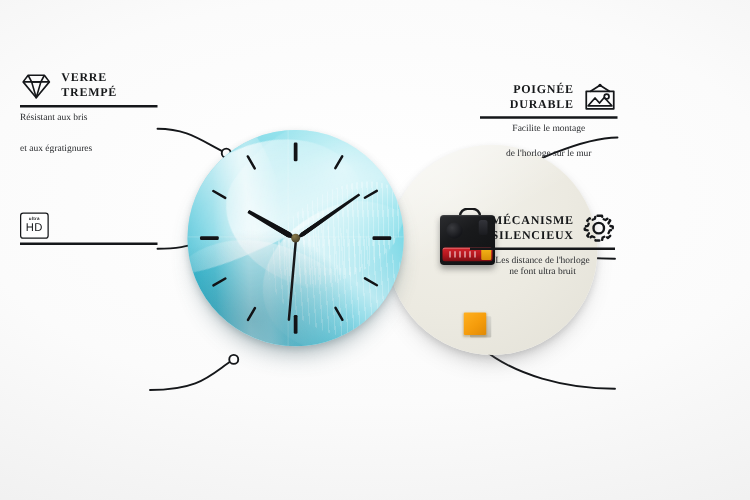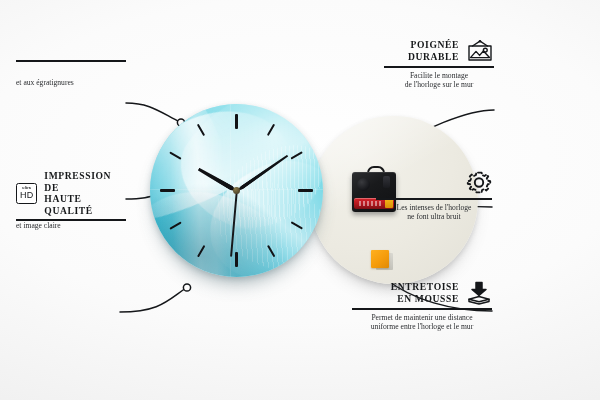--- a/index.html
+++ b/index.html
@@ -242,87 +242,83 @@
       <div class="tick" style="transform:rotate(330deg)"></div>
     </div>
 
     <div class="hand hand-h" style="transform:rotate(-60deg)"></div>
     <div class="hand hand-m" style="transform:rotate(55deg)"></div>
     <div class="hand hand-s" style="transform:rotate(185deg)"></div>
     <div class="hand-cap"></div>
   </div>
 
   <div class="callout" style="left:16px;top:57px;width:110px;">
+    <div class="c-head">
+      <svg class="icon" width="26" height="24" viewBox="0 0 26 24">
+        <g fill="none" stroke="#15171a" stroke-width="1.3" stroke-linejoin="round">
+          <path d="M2.5 8.5 L6.5 3.2 H19.5 L23.5 8.5 L13 21.2 Z"></path>
+          <path d="M2.5 8.5 H23.5"></path>
+          <path d="M6.5 3.2 L9.3 8.5 L13 21.2 L16.7 8.5 L19.5 3.2"></path>
+          <path d="M9.3 8.5 H16.7"></path>
+        </g>
+      </svg>
+      <div>
+        <div class="c-title">VERRE</div>
+        <div class="c-title">TREMPÉ</div>
+      </div>
+    </div>
     <div class="c-rule" style="width:110px;"></div>
+    <div class="c-desc">Résistant aux bris</div>
     <div class="c-desc" style="margin-top:16px">et aux égratignures</div>
   </div>
 
   <div class="callout" style="left:16px;top:170px;width:110px;">
     <div class="c-head">
       <div class="hd-badge">
         <span class="hd-ultra">ultra</span>
         <span class="hd-hd">HD</span>
       </div>
-      <div>
-        <div class="c-title">IMPRESSION DE</div>
-        <div class="c-title">HAUTE QUALITÉ</div>
-      </div>
     </div>
     <div class="c-rule" style="width:110px;"></div>
-    <div class="c-desc" style="margin-top:0">et image claire</div>
-  </div>
-
-
-  <div class="callout" style="left:384px;top:39px;width:110px;">
+  </div>
+
+
+  <div class="callout" style="left:384px;top:66px;width:110px;">
     <div class="c-head right">
       <div style="text-align:right">
         <div class="c-title">POIGNÉE</div>
         <div class="c-title">DURABLE</div>
       </div>
       <svg class="icon" width="28" height="24" viewBox="0 0 28 24">
         <g fill="none" stroke="#15171a" stroke-width="1.4" stroke-linejoin="round" stroke-linecap="round">
           <path d="M3 7 H25 V21 H3 Z"></path>
           <path d="M14 2.2 L6.5 7 M14 2.2 L21.5 7"></path>
           <circle cx="14" cy="2.2" r="1.3" fill="#15171a" stroke="none"></circle>
           <path d="M4.5 18.6 L10 12.4 L13.6 16.4 L17.4 12 L23.5 18.6 Z" fill="none"></path>
           <circle cx="19.3" cy="11.1" r="1.9"></circle>
         </g>
       </svg>
     </div>
     <div class="c-rule" style="width:110px;"></div>
     <div class="c-desc right">Facilite le montage</div>
-    <div class="c-desc right" style="margin-top:0">de l'horloge sur le mur</div>
+    <div class="c-desc right" style="margin-top:11px">de l'horloge sur le mur</div>
   </div>
 
   <div class="callout" style="left:376px;top:170px;width:116px;">
     <div class="c-head right">
+      <div style="text-align:right">
+        <div class="c-title">MÉCANISME</div>
+        <div class="c-title">SILENCIEUX</div>
+      </div>
       <svg class="icon" width="26" height="25" viewBox="0 0 26 25">
         <g fill="none" stroke="#15171a" stroke-width="1.9" stroke-linecap="round" stroke-linejoin="round">
           <path d="M13 2.6 l2.6 0 0.5 2.4 2.3 1.0 2.0-1.4 1.8 1.8 -1.4 2.0 1.0 2.3 2.4 0.5 0 2.6 -2.4 0.5 -1.0 2.3 1.4 2.0 -1.8 1.8 -2.0-1.4 -2.3 1.0 -0.5 2.4 -2.6 0 -2.6 0 -0.5-2.4 -2.3-1.0 -2.0 1.4 -1.8-1.8 1.4-2.0 -1.0-2.3 -2.4-0.5 0-2.6 2.4-0.5 1.0-2.3 -1.4-2.0 1.8-1.8 2.0 1.4 2.3-1.0 0.5-2.4 2.6 0 Z" stroke-dasharray="3.4 2.6"></path>
           <circle cx="13" cy="12.5" r="4.2"></circle>
         </g>
       </svg>
     </div>
     <div class="c-rule" style="width:116px;"></div>
-    <div class="c-desc right">Les intenses de l'horloge</div>
+    <div class="c-desc right">Les distance de l'horloge</div>
     <div class="c-desc right" style="margin-top:0">ne font ultra bruit</div>
   </div>
 
-  <div class="callout" style="left:352px;top:281px;width:140px;">
-    <div class="c-head right">
-      <div style="text-align:right">
-        <div class="c-title">ENTRETOISE</div>
-        <div class="c-title">EN MOUSSE</div>
-      </div>
-      <svg class="icon" width="26" height="24" viewBox="0 0 26 24">
-        <g fill="none" stroke="#15171a" stroke-width="1.5" stroke-linejoin="round" stroke-linecap="round">
-          <path d="M10 1.5 H16 V8.5 H20 L13 14.5 L6 8.5 H10 Z" fill="#15171a"></path>
-          <path d="M13 15.6 L23 18.2 L13 20.8 L3 18.2 Z"></path>
-          <path d="M3 18.2 V20.4 L13 23 L23 20.4 V18.2"></path>
-        </g>
-      </svg>
-    </div>
-    <div class="c-rule" style="width:140px;"></div>
-    <div class="c-desc right">Permet de maintenir une distance</div>
-    <div class="c-desc right" style="margin-top:0">uniforme entre l'horloge et le mur</div>
-  </div>
 
 </div>
 
 </body></html>

